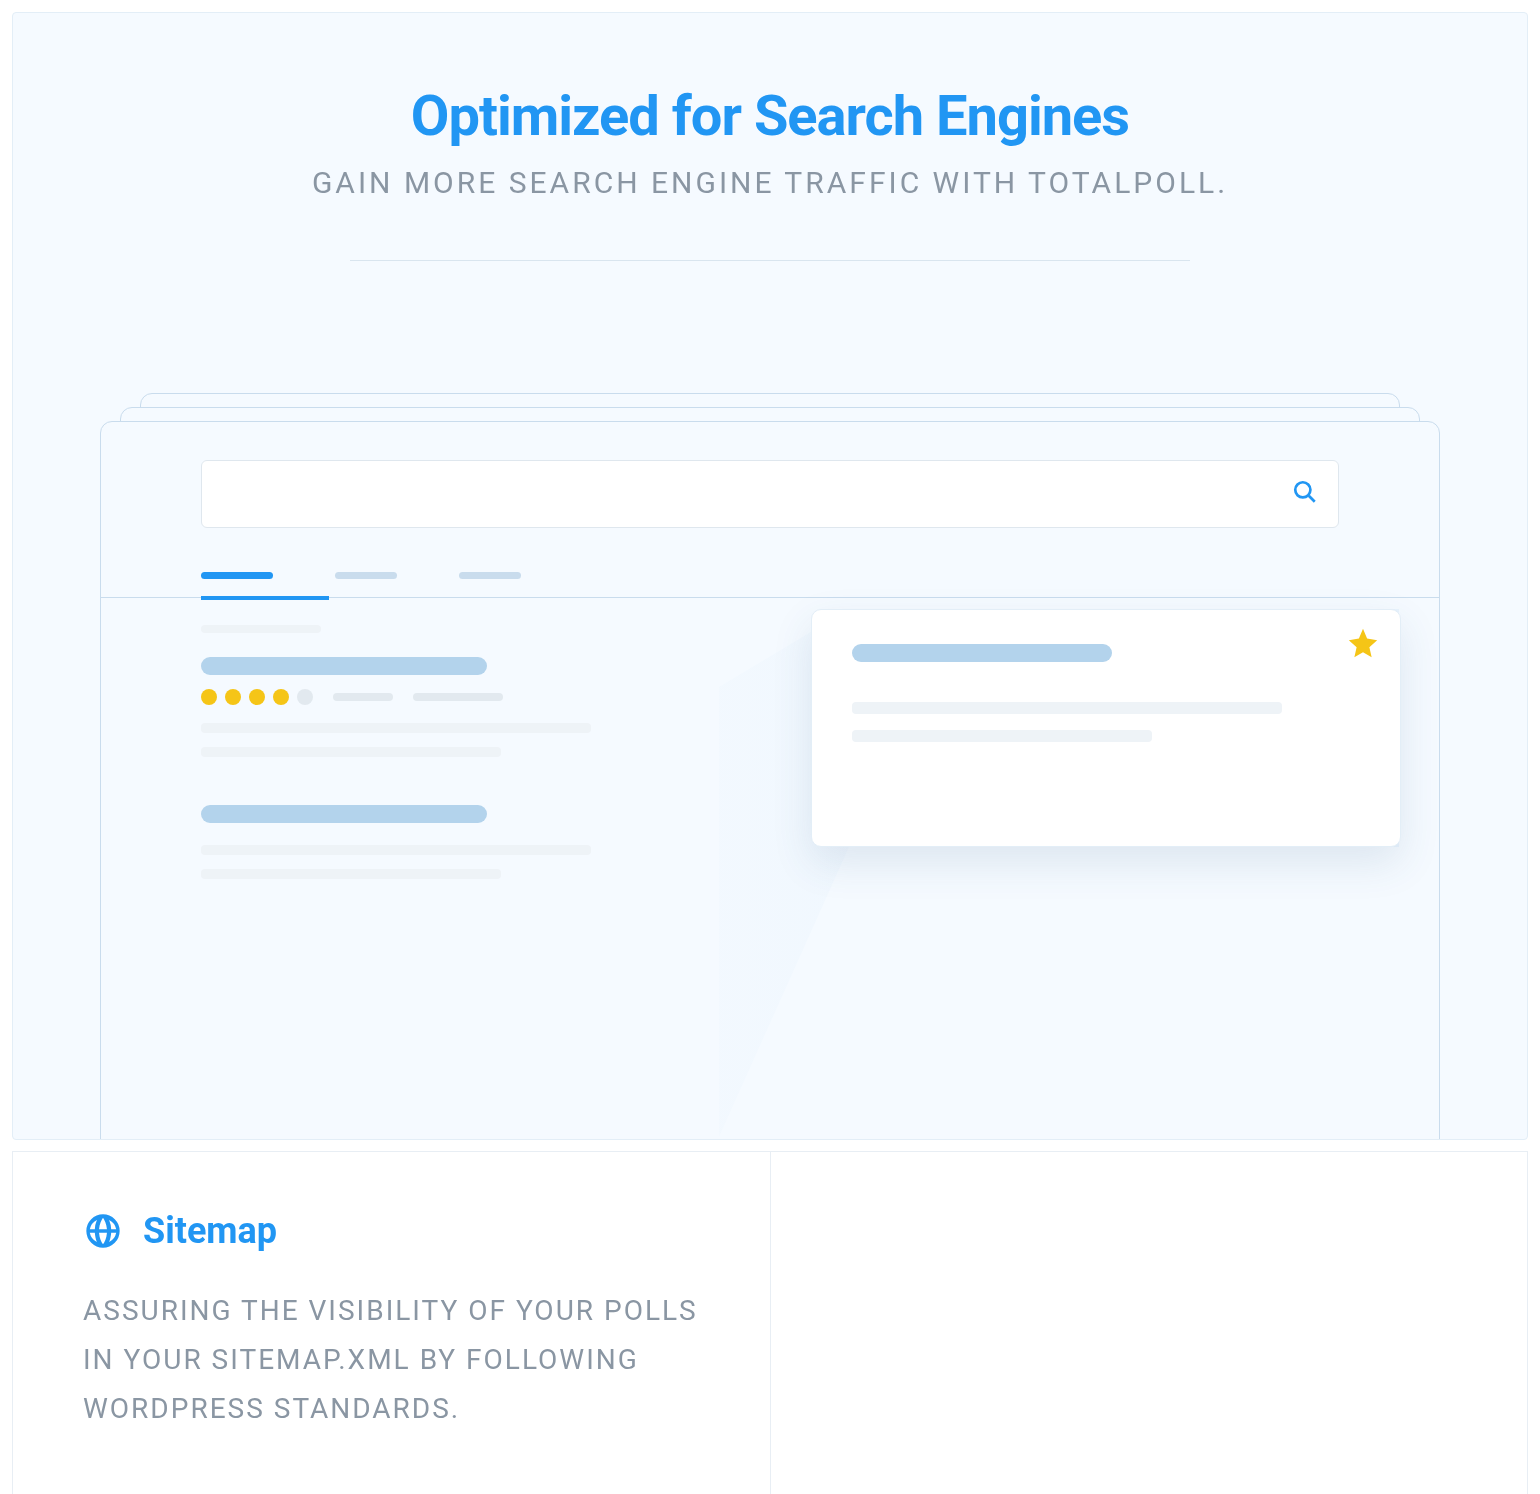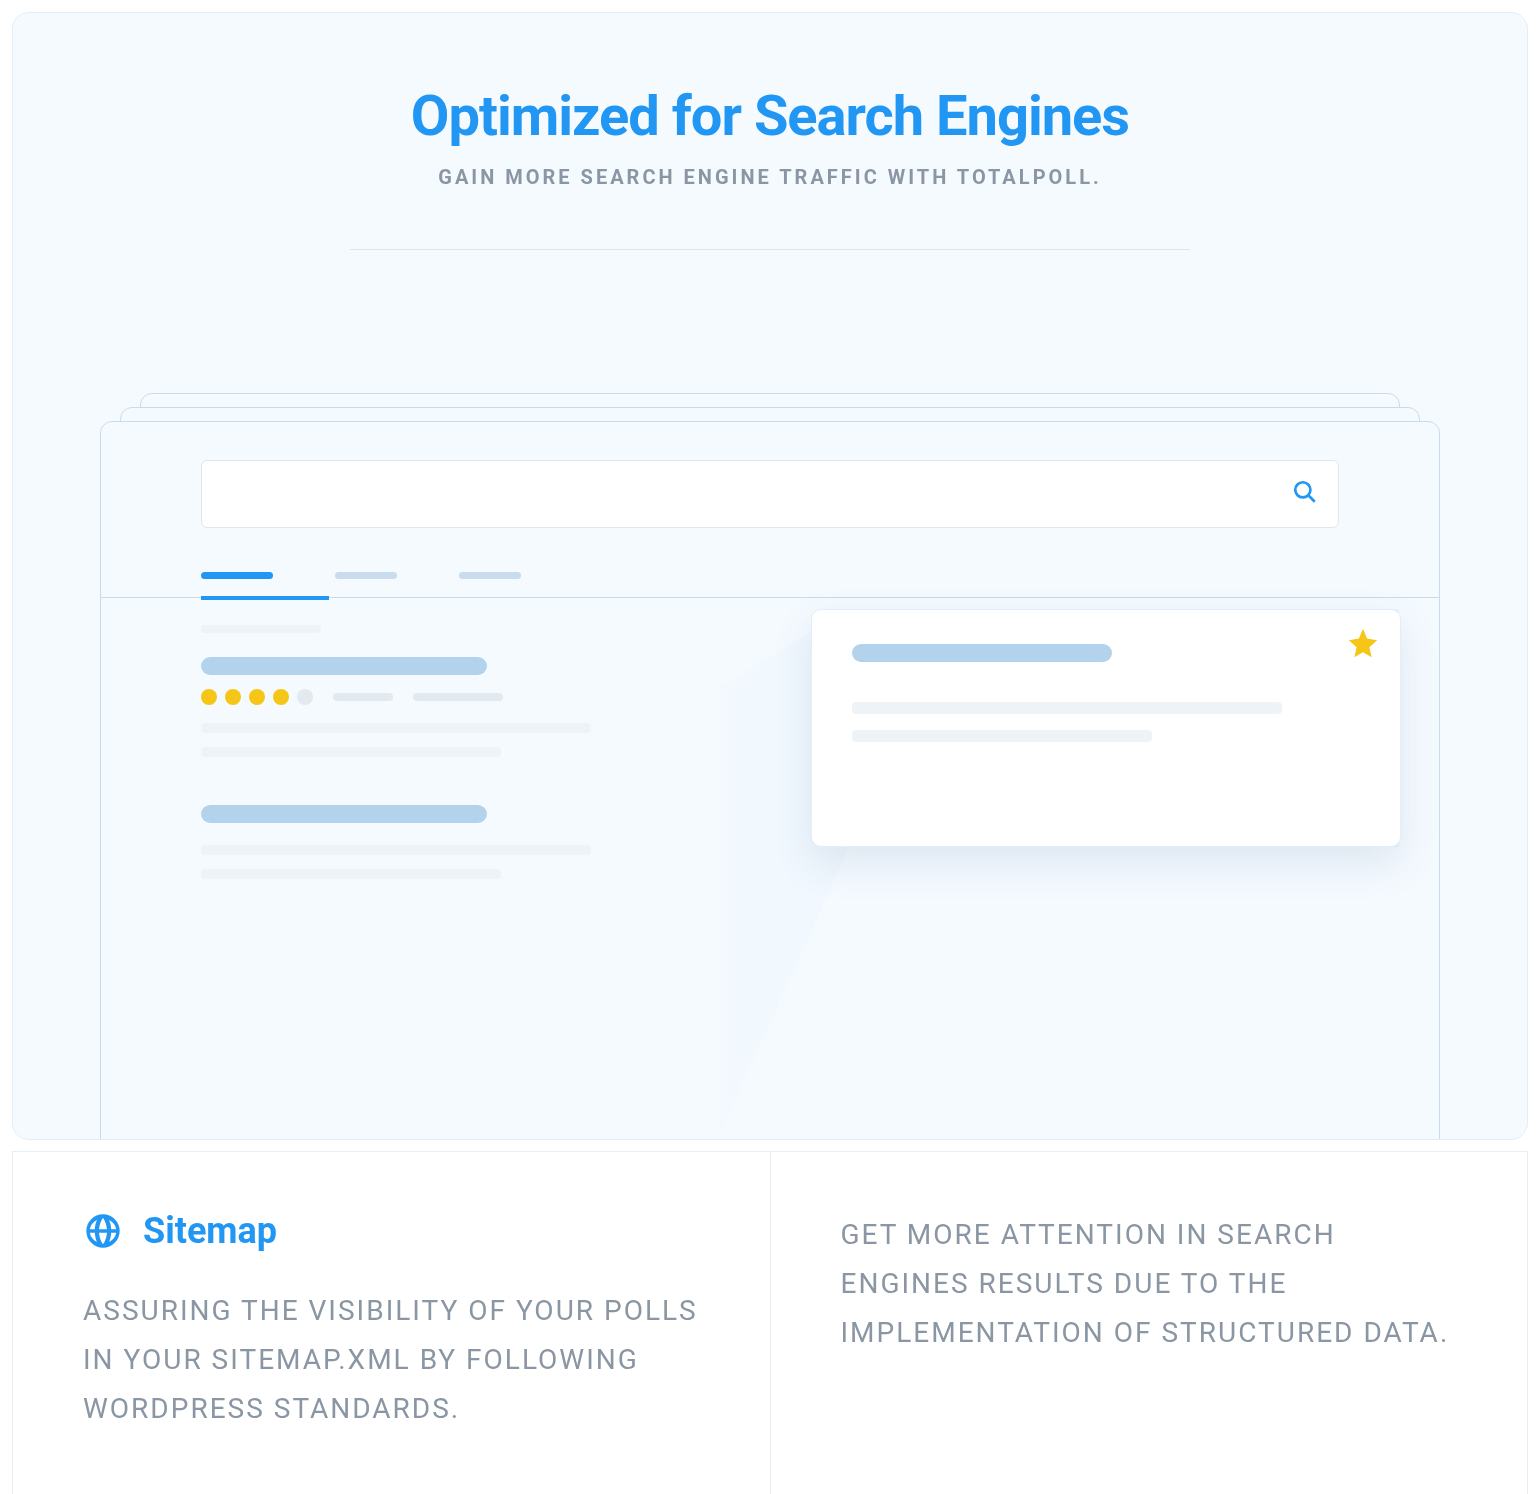--- a/index.html
+++ b/index.html
@@ -6,40 +6,40 @@
     body {
       font-family: -apple-system, BlinkMacSystemFont, "Segoe UI", Roboto, "Helvetica Neue", Arial, sans-serif;
       background: #ffffff;
       width: 1540px;
       height: 1494px;
       padding: 12px;
     }
     .main-card {
       background: #f5faff;
       border: 1px solid #e3eef7;
-      border-radius: 17px;
+      border-radius: 4px;
       width: 100%;
       height: 1128px;
       overflow: hidden;
       position: relative;
     }
     .hero {
       text-align: center;
       padding: 70px 40px 0;
     }
     .hero-title {
       font-size: 56px;
       font-weight: 700;
       color: #2196f3;
       letter-spacing: -1px;
       margin-bottom: 16px;
     }
     .hero-subtitle {
-      font-size: 20px;
-      font-weight: 700;
+      font-size: 30px;
+      font-weight: 400;
       color: #8a96a3;
       letter-spacing: 3px;
       text-transform: uppercase;
     }
     .divider {
       width: 840px;
       height: 1px;
       background: #d9e5ef;
       margin: 60px auto 0;
     }
@@ -334,15 +334,14 @@
         <svg viewBox="0 0 24 24" width="40" height="40" fill="#2196f3">
           <path d="M12 2a10 10 0 100 20 10 10 0 000-20zm7.93 9h-3.02a16.4 16.4 0 00-1.23-5.56A8.03 8.03 0 0119.93 11zM12 4c.9 1.3 2.1 3.6 2.38 7H9.62C9.9 7.6 11.1 5.3 12 4zM4.07 13h3.02c.16 2.1.6 4 1.23 5.56A8.03 8.03 0 014.07 13zm3.02-2H4.07a8.03 8.03 0 014.25-5.56A16.4 16.4 0 007.09 11zM12 20c-.9-1.3-2.1-3.6-2.38-7h4.76C14.1 16.4 12.9 18.7 12 20zm3.68-1.44c.63-1.56 1.07-3.46 1.23-5.56h3.02a8.03 8.03 0 01-4.25 5.56z"></path>
         </svg>
       </span>
       <h3 class="feature-title">Sitemap</h3>
     </div>
     <p class="feature-desc">ASSURING THE VISIBILITY OF YOUR POLLS IN YOUR SITEMAP.XML BY FOLLOWING WORDPRESS STANDARDS.</p>
   </div>
 
   <div class="feature">
-    <p class="feature-desc">GET MORE ATTENTION IN SEARCH ENGINES RESULTS DUE TO THE IMPLEMENTATION OF STRUCTURED DATA.</p>
   </div>
 </div>
 
 </body></html>

